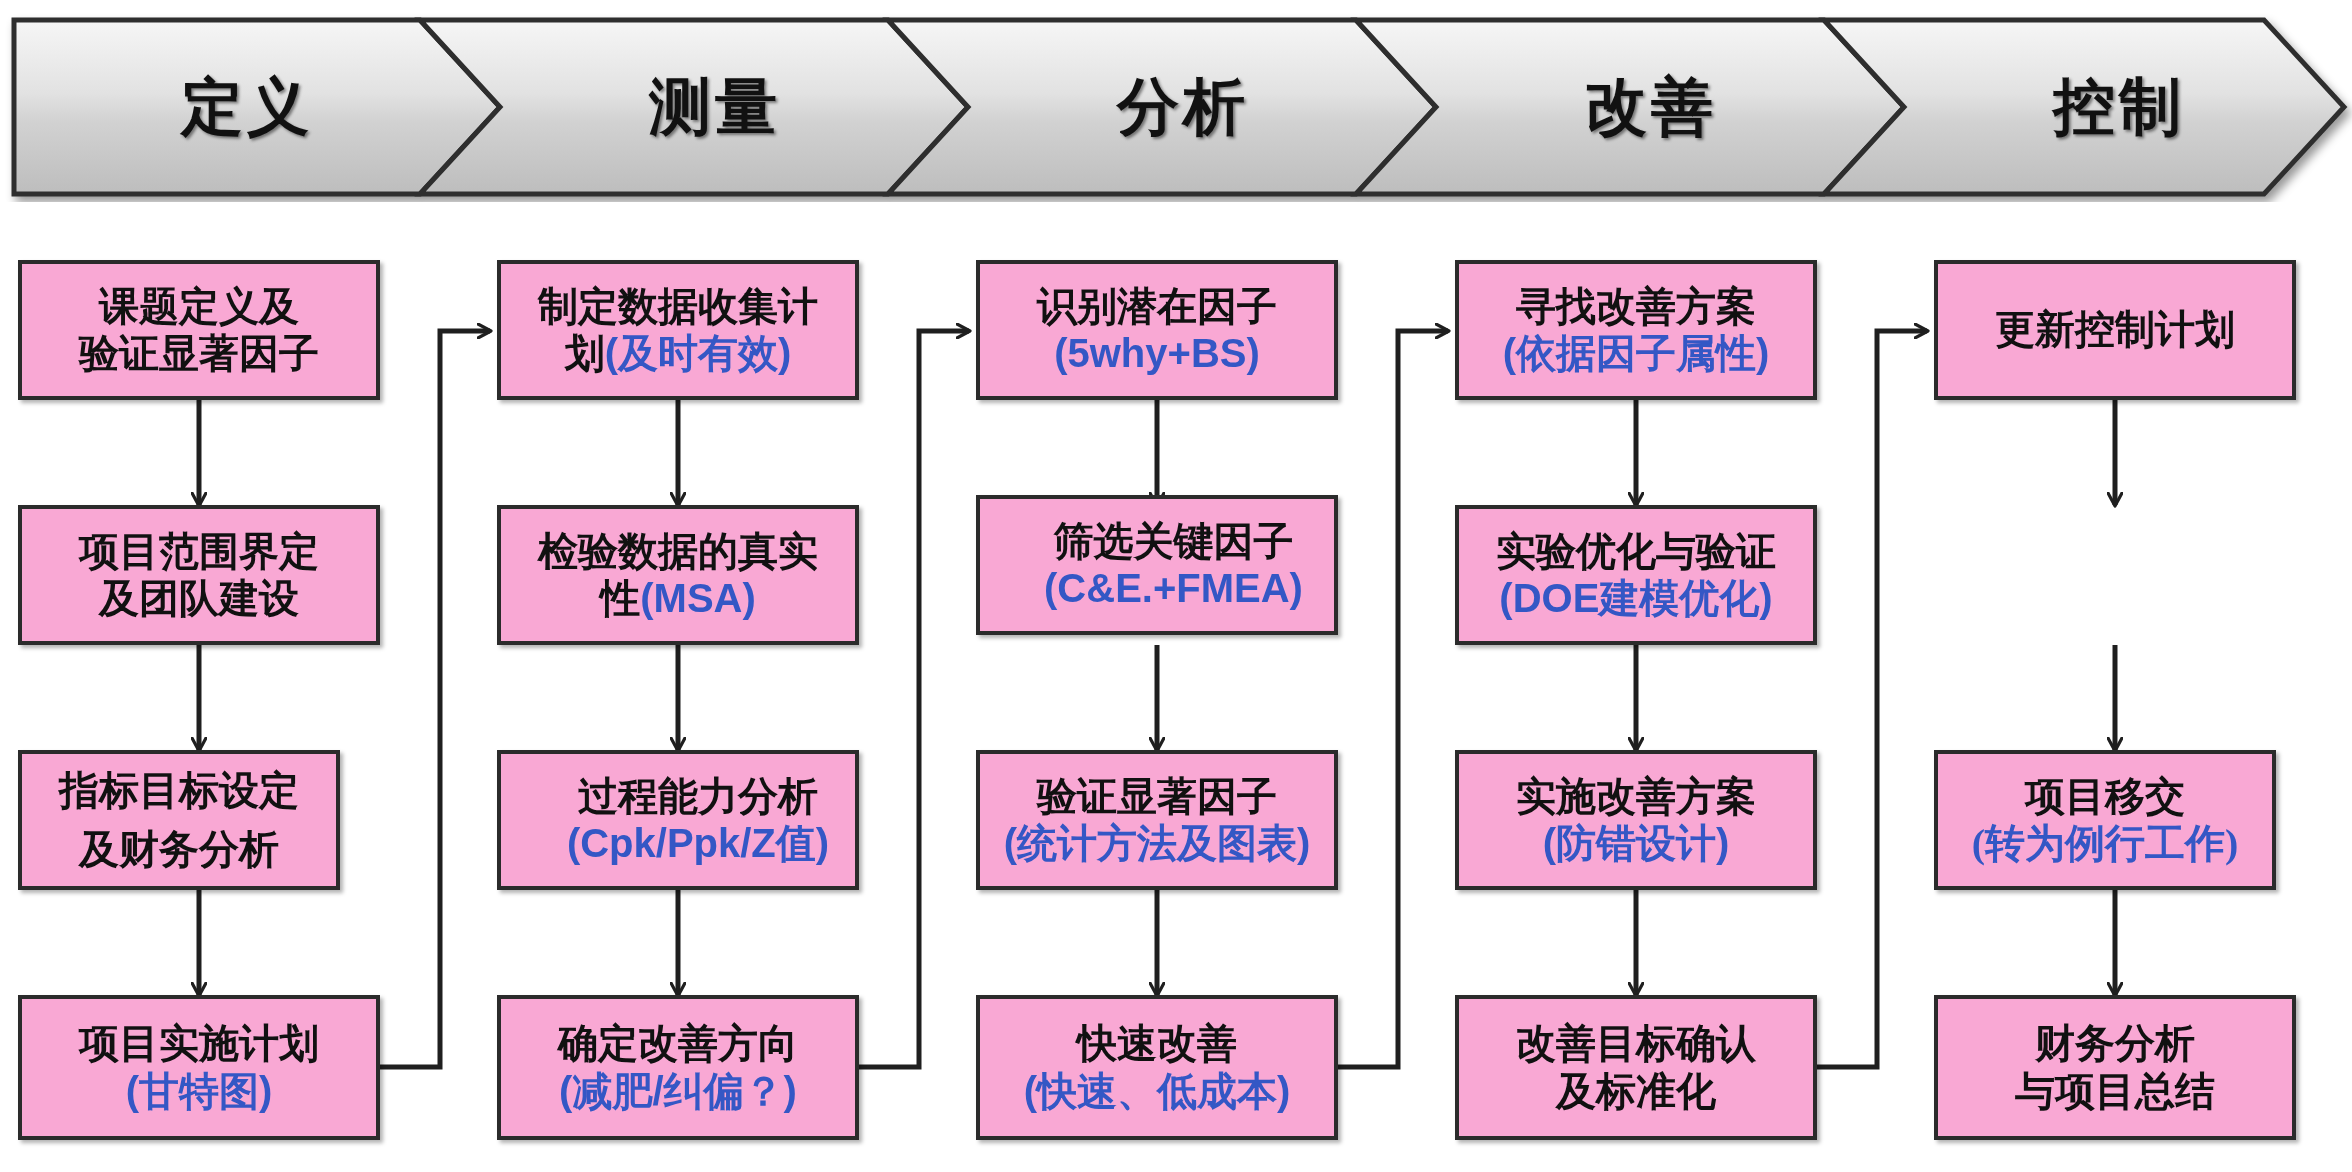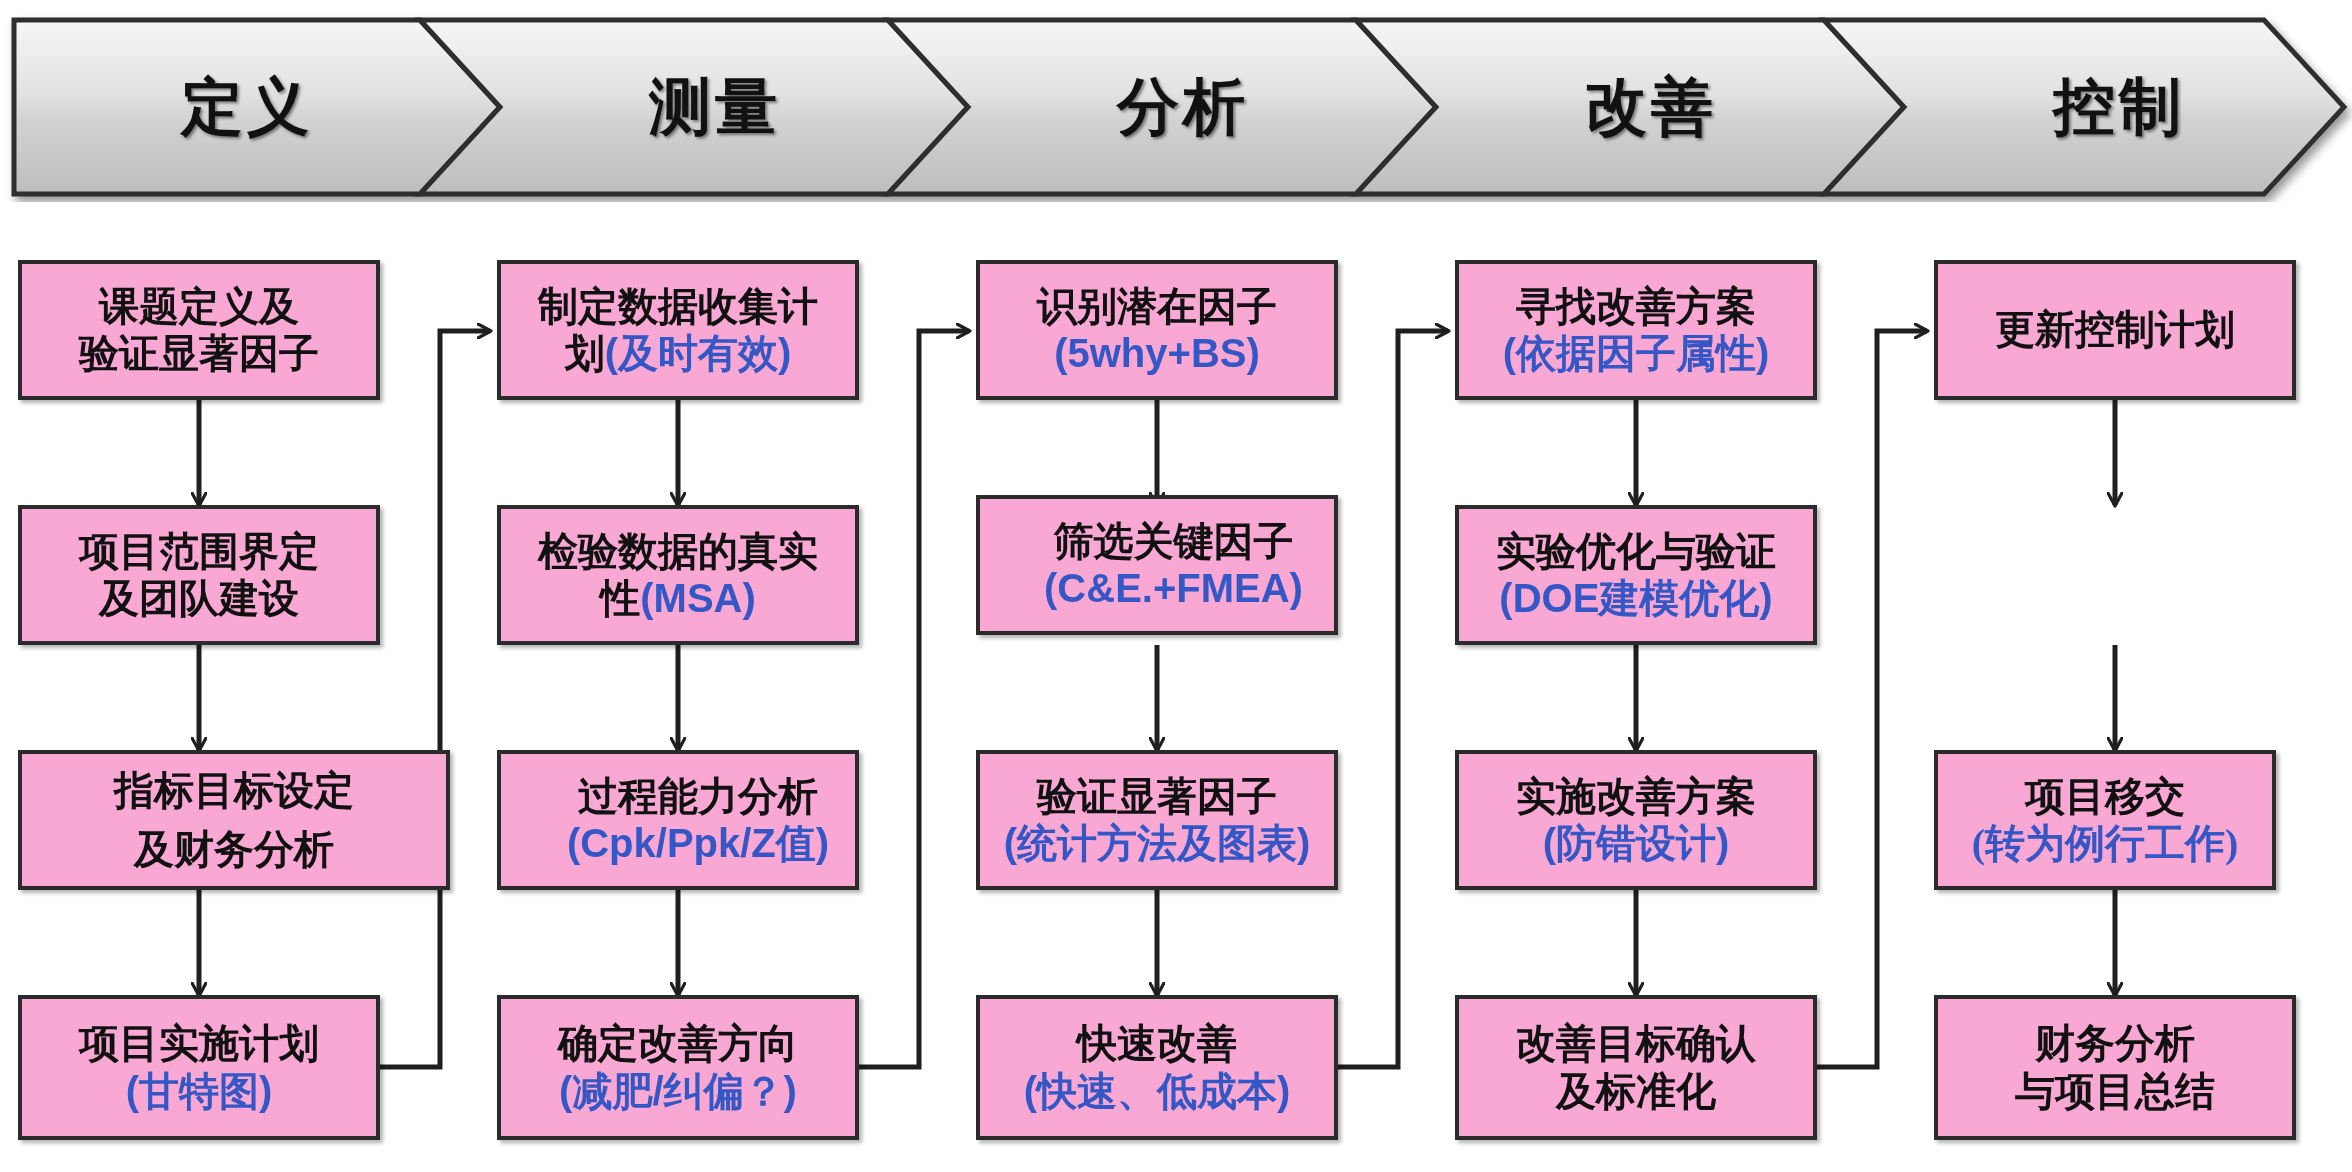--- a/index.html
+++ b/index.html
@@ -127,21 +127,21 @@
     </svg>
 
     <div class="node" style="left:18px;top:55px;width:362px;height:140px;">
       <span class="ln">课题定义及</span>
       <span class="ln">验证显著因子</span>
     </div>
     <div class="node" style="left:18px;top:300px;width:362px;height:140px;">
       <span class="ln">项目范围界定</span>
       <span class="ln">及团队建设</span>
     </div>
-    <div class="node" style="left:18px;top:545px;width:432px;height:140px;gap:12px;">
+    <div class="node" style="left:18px;top:545px;width:322px;height:140px;gap:12px;">
       <span class="ln">指标目标设定</span>
       <span class="ln">及财务分析</span>
     </div>
     <div class="node" style="left:18px;top:790px;width:362px;height:145px;">
       <span class="ln">项目实施计划</span>
       <span class="ln blue">(甘特图)</span>
     </div>
 
     <div class="node" style="left:497px;top:55px;width:362px;height:140px;">
       <span class="ln">制定数据收集计</span>

